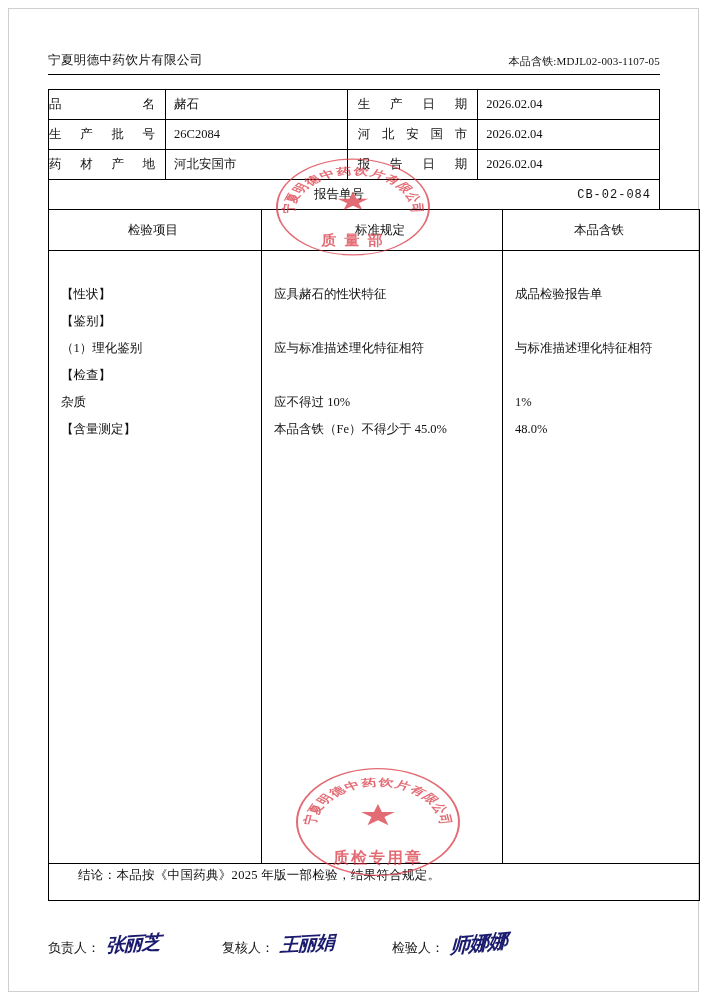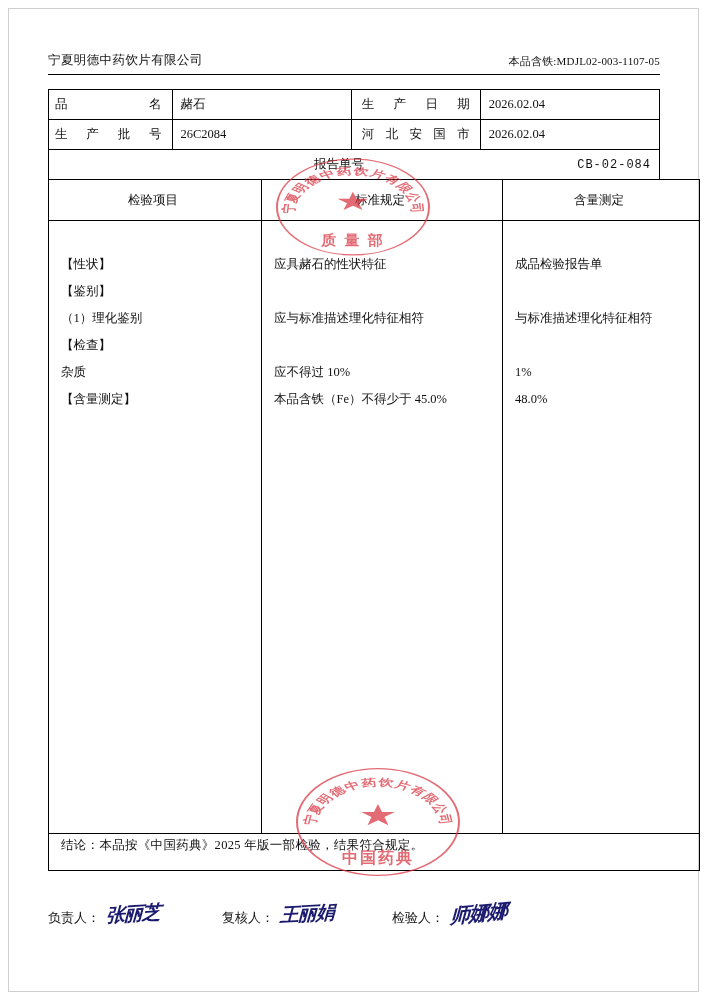--- a/index.html
+++ b/index.html
@@ -73,21 +73,21 @@
     border: 1px solid #000;
     font-size: 12.5px;
     padding: 3px 8px;
     height: 23px;
     vertical-align: middle;
   }
   .lbl {
     width: 76px;
     text-align: justify;
     text-align-last: justify;
-    padding-left: 6px;
+    padding-left: 0;
     padding-right: 10px;
     white-space: nowrap;
   }
   .val { width: 118px; }
   .lbl2 {
     width: 76px;
     text-align: justify;
     text-align-last: justify;
     padding-left: 10px;
     padding-right: 10px;
@@ -140,21 +140,21 @@
     line-height: 27px;
     font-size: 12.5px;
     padding-left: 12px;
     white-space: nowrap;
     overflow: hidden;
   }
 
   .conclusion td {
     height: 30px;
     font-size: 12.5px;
-    padding-left: 12px;
+    padding-left: 29px;
     letter-spacing: 0.3px;
   }
 
   
   .sign-row {
     position: relative;
     display: flex;
     margin-top: 16px;
     font-size: 13px;
     height: 40px;
@@ -267,34 +267,40 @@
         <td class="lbl2">生产日期</td>
         <td class="val2">2026.02.04</td>
       </tr>
       <tr>
         <td class="lbl">生产批号</td>
         <td class="val">26C2084</td>
         <td class="lbl2">河北安国市</td>
         <td class="val2">2026.02.04</td>
       </tr>
       <tr>
+        <td class="lbl">药材产地</td>
+        <td class="val">河北安国市</td>
+        <td class="lbl2">报告日期</td>
+        <td class="val2">2026.02.04</td>
+      </tr>
+      <tr>
         <td class="report-no-cell" colspan="4">
           <span>报告单号</span>
           <span class="report-no-value">CB-02-084</span>
         </td>
       </tr>
     </tbody>
       </table>
 
     <table class="results">
       <tbody>
           <tr class="head">
         <td class="col-item">检验项目</td>
         <td class="col-spec">标准规定</td>
-        <td class="col-result">含量测定</td>
+        <td class="col-result">本品含铁</td>
       </tr>
       <tr>
         <td class="body-cell">
           <div class="rows">
             <div class="r">【性状】</div>
             <div class="r">【鉴别】</div>
             <div class="r">（1）理化鉴别</div>
             <div class="r">【检查】</div>
             <div class="r">杂质</div>
             <div class="r">【含量测定】</div>
@@ -358,17 +364,17 @@
     <div class="stamp stamp-bottom">
       <svg class="arc" viewBox="0 0 160 160">
         <defs>
           <path id="arcBot" d="M 17,88 A 63,63 0 0 1 143,88"></path>
         </defs>
         <text>
           <textPath href="#arcBot" startOffset="50%" text-anchor="middle">宁夏明德中药饮片有限公司</textPath>
         </text>
       </svg>
       <div class="star">★</div>
-      <div class="dept">中国药典</div>
+      <div class="dept">质检专用章</div>
     </div>
 
   </div>
 </div>
 
 </body></html>

